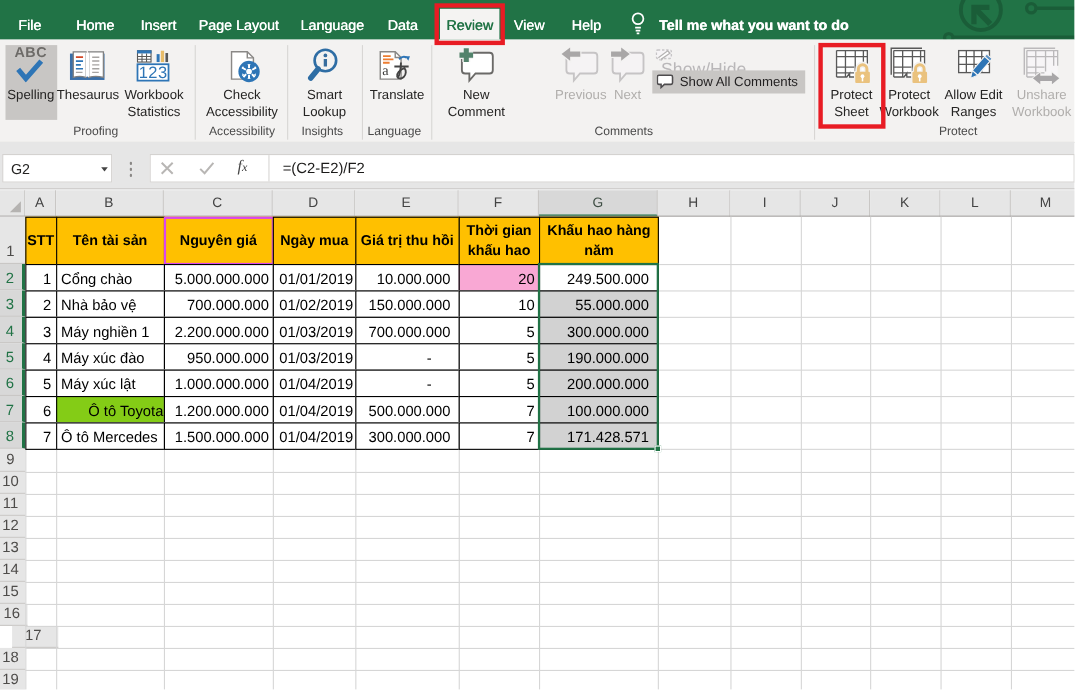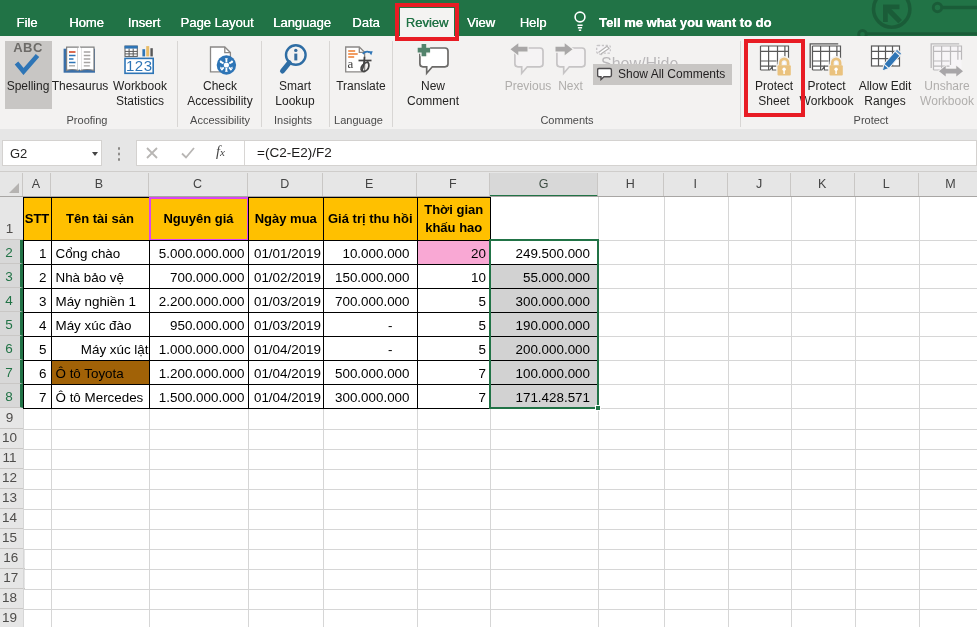--- a/index.html
+++ b/index.html
@@ -286,21 +286,21 @@
 <div class="rhd" style="left:0;top:360.19999999999993px;width:22.5px;height:24.139999999999986px;background:#d8d8d8;color:#217346;border-right:3px solid #217346;padding-right:1.5px;">7</div>
 <div class="rhd" style="left:0;top:384.3399999999999px;width:22.5px;height:24.139999999999986px;background:#d8d8d8;color:#217346;border-right:3px solid #217346;padding-right:1.5px;">8</div>
 <div class="rhd" style="left:0;top:408.4799999999999px;width:22.5px;height:20.069999999999993px;">9</div>
 <div class="rhd" style="left:0;top:428.5499999999999px;width:22.5px;height:20.069999999999993px;">10</div>
 <div class="rhd" style="left:0;top:448.6199999999999px;width:22.5px;height:20.069999999999993px;">11</div>
 <div class="rhd" style="left:0;top:468.6899999999999px;width:22.5px;height:20.069999999999993px;">12</div>
 <div class="rhd" style="left:0;top:488.7599999999999px;width:22.5px;height:20.069999999999993px;">13</div>
 <div class="rhd" style="left:0;top:508.82999999999987px;width:22.5px;height:20.069999999999993px;">14</div>
 <div class="rhd" style="left:0;top:528.8999999999999px;width:22.5px;height:20.07000000000005px;">15</div>
 <div class="rhd" style="left:0;top:548.9699999999999px;width:25px;height:20.07000000000005px;">16</div>
-<div class="rhd" style="left:0;top:569.04px;width:25px;height:20.07000000000005px;">17</div>
+<div class="rhd" style="left:11px;top:569.04px;width:42px;height:20.07000000000005px;">17</div>
 <div class="rhd" style="left:0;top:589.11px;width:22.5px;height:20.07000000000005px;">18</div>
 <div class="rhd" style="left:0;top:609.1800000000001px;width:22.5px;height:20.07000000000005px;">19</div>
 <div class="gv" style="left:22.5px;top:196.5px;height:430.5px;"></div>
 <div class="gv" style="left:50.5px;top:196.5px;height:430.5px;"></div>
 <div class="gv" style="left:148.5px;top:196.5px;height:430.5px;"></div>
 <div class="gv" style="left:247.5px;top:196.5px;height:430.5px;"></div>
 <div class="gv" style="left:323px;top:196.5px;height:430.5px;"></div>
 <div class="gv" style="left:416.5px;top:196.5px;height:430.5px;"></div>
 <div class="gv" style="left:490px;top:196.5px;height:430.5px;"></div>
 <div class="gv" style="left:598px;top:196.5px;height:430.5px;"></div>
@@ -326,20 +326,21 @@
 <div class="gh" style="left:22.5px;top:548.9699999999999px;width:954.5px;"></div>
 <div class="gh" style="left:22.5px;top:569.04px;width:954.5px;"></div>
 <div class="gh" style="left:22.5px;top:589.11px;width:954.5px;"></div>
 <div class="gh" style="left:22.5px;top:609.1800000000001px;width:954.5px;"></div>
 <div class="cell" style="left:22.5px;top:196.5px;width:29.0px;height:44.0px;background:#ffc000;border:1px solid #000;font-weight:bold;font-size:13px;display:flex;align-items:center;justify-content:center;line-height:18px;white-space:normal;">STT</div>
 <div class="cell" style="left:50.5px;top:196.5px;width:99.0px;height:44.0px;background:#ffc000;border:1px solid #000;font-weight:bold;font-size:13px;display:flex;align-items:center;justify-content:center;text-align:center;line-height:18px;white-space:normal;">Tên tài sản</div>
 <div class="cell" style="left:148.5px;top:196.5px;width:100.0px;height:44.0px;background:#ffc000;border:2px solid #d946ef;font-weight:bold;font-size:13px;display:flex;align-items:center;justify-content:center;text-align:center;line-height:18px;white-space:normal;">Nguyên giá</div>
 <div class="cell" style="left:247.5px;top:196.5px;width:76.5px;height:44.0px;background:#ffc000;border:1px solid #000;font-weight:bold;font-size:13px;display:flex;align-items:center;justify-content:center;text-align:center;line-height:18px;white-space:normal;">Ngày mua</div>
 <div class="cell" style="left:323px;top:196.5px;width:94.5px;height:44.0px;background:#ffc000;border:1px solid #000;font-weight:bold;font-size:13px;display:flex;align-items:center;justify-content:center;text-align:center;line-height:18px;white-space:normal;">Giá trị thu hồi</div>
 <div class="cell" style="left:416.5px;top:196.5px;width:74.5px;height:44.0px;background:#ffc000;border:1px solid #000;font-weight:bold;font-size:13px;display:flex;align-items:center;justify-content:center;text-align:center;line-height:18px;white-space:normal;">Thời gian<br>khấu hao</div>
+<div class="cell" style="left:490px;top:196.5px;width:109px;height:44.0px;background:#ffc000;border:1px solid #000;font-weight:bold;font-size:13px;display:flex;align-items:center;justify-content:center;text-align:center;line-height:18px;white-space:normal;">Khấu hao hàng<br>năm</div>
 <div class="cell" style="left:22.5px;top:239.5px;width:29.0px;height:25.139999999999986px;background:#fff;border:1px solid #000;text-align:right;padding-right:4px;line-height:25.139999999999986px;">1</div>
 <div class="cell" style="left:50.5px;top:239.5px;width:99.0px;height:25.139999999999986px;background:#fff;border:1px solid #000;text-align:left;padding-left:4px;line-height:25.139999999999986px;">Cổng chào</div>
 <div class="cell" style="left:148.5px;top:239.5px;width:100.0px;height:25.139999999999986px;background:#fff;border:1px solid #000;text-align:right;padding-right:3px;line-height:25.139999999999986px;">5.000.000.000</div>
 <div class="cell" style="left:247.5px;top:239.5px;width:76.5px;height:25.139999999999986px;background:#fff;border:1px solid #000;text-align:right;padding-right:2px;line-height:25.139999999999986px;">01/01/2019</div>
 <div class="cell" style="left:323px;top:239.5px;width:94.5px;height:25.139999999999986px;background:#fff;border:1px solid #000;text-align:right;padding-right:7px;line-height:25.139999999999986px;">10.000.000</div>
 <div class="cell" style="left:416.5px;top:239.5px;width:74.5px;height:25.139999999999986px;background:#f9a8d4;border:1px solid #000;text-align:right;padding-right:4px;line-height:25.139999999999986px;">20</div>
 <div class="cell" style="left:490px;top:239.5px;width:109px;height:25.139999999999986px;background:#fff;border:1px solid #000;text-align:right;padding-right:8px;line-height:25.139999999999986px;">249.500.000</div>
 <div class="cell" style="left:22.5px;top:263.64px;width:29.0px;height:25.139999999999986px;background:#fff;border:1px solid #000;text-align:right;padding-right:4px;line-height:25.139999999999986px;">2</div>
 <div class="cell" style="left:50.5px;top:263.64px;width:99.0px;height:25.139999999999986px;background:#fff;border:1px solid #000;text-align:left;padding-left:4px;line-height:25.139999999999986px;">Nhà bảo vệ</div>
 <div class="cell" style="left:148.5px;top:263.64px;width:100.0px;height:25.139999999999986px;background:#fff;border:1px solid #000;text-align:right;padding-right:3px;line-height:25.139999999999986px;">700.000.000</div>
@@ -355,28 +356,28 @@
 <div class="cell" style="left:416.5px;top:287.78px;width:74.5px;height:25.139999999999986px;background:#fff;border:1px solid #000;text-align:right;padding-right:4px;line-height:25.139999999999986px;">5</div>
 <div class="cell" style="left:490px;top:287.78px;width:109px;height:25.139999999999986px;background:#d2d2d2;border:1px solid #000;text-align:right;padding-right:8px;line-height:25.139999999999986px;">300.000.000</div>
 <div class="cell" style="left:22.5px;top:311.91999999999996px;width:29.0px;height:25.139999999999986px;background:#fff;border:1px solid #000;text-align:right;padding-right:4px;line-height:25.139999999999986px;">4</div>
 <div class="cell" style="left:50.5px;top:311.91999999999996px;width:99.0px;height:25.139999999999986px;background:#fff;border:1px solid #000;text-align:left;padding-left:4px;line-height:25.139999999999986px;">Máy xúc đào</div>
 <div class="cell" style="left:148.5px;top:311.91999999999996px;width:100.0px;height:25.139999999999986px;background:#fff;border:1px solid #000;text-align:right;padding-right:3px;line-height:25.139999999999986px;">950.000.000</div>
 <div class="cell" style="left:247.5px;top:311.91999999999996px;width:76.5px;height:25.139999999999986px;background:#fff;border:1px solid #000;text-align:right;padding-right:2px;line-height:25.139999999999986px;">01/03/2019</div>
 <div class="cell" style="left:323px;top:311.91999999999996px;width:94.5px;height:25.139999999999986px;background:#fff;border:1px solid #000;text-align:right;padding-right:24px;line-height:25.139999999999986px;">-</div>
 <div class="cell" style="left:416.5px;top:311.91999999999996px;width:74.5px;height:25.139999999999986px;background:#fff;border:1px solid #000;text-align:right;padding-right:4px;line-height:25.139999999999986px;">5</div>
 <div class="cell" style="left:490px;top:311.91999999999996px;width:109px;height:25.139999999999986px;background:#d2d2d2;border:1px solid #000;text-align:right;padding-right:8px;line-height:25.139999999999986px;">190.000.000</div>
 <div class="cell" style="left:22.5px;top:336.05999999999995px;width:29.0px;height:25.139999999999986px;background:#fff;border:1px solid #000;text-align:right;padding-right:4px;line-height:25.139999999999986px;">5</div>
-<div class="cell" style="left:50.5px;top:336.05999999999995px;width:99.0px;height:25.139999999999986px;background:#fff;border:1px solid #000;text-align:right;padding-left:4px;line-height:25.139999999999986px;">Máy xúc lật</div>
+<div class="cell" style="left:50.5px;top:336.05999999999995px;width:99.0px;height:25.139999999999986px;background:#fff;border:1px solid #000;text-align:left;padding-left:4px;line-height:25.139999999999986px;">Máy xúc lật</div>
 <div class="cell" style="left:148.5px;top:336.05999999999995px;width:100.0px;height:25.139999999999986px;background:#fff;border:1px solid #000;text-align:right;padding-right:3px;line-height:25.139999999999986px;">1.000.000.000</div>
 <div class="cell" style="left:247.5px;top:336.05999999999995px;width:76.5px;height:25.139999999999986px;background:#fff;border:1px solid #000;text-align:right;padding-right:2px;line-height:25.139999999999986px;">01/04/2019</div>
 <div class="cell" style="left:323px;top:336.05999999999995px;width:94.5px;height:25.139999999999986px;background:#fff;border:1px solid #000;text-align:right;padding-right:24px;line-height:25.139999999999986px;">-</div>
 <div class="cell" style="left:416.5px;top:336.05999999999995px;width:74.5px;height:25.139999999999986px;background:#fff;border:1px solid #000;text-align:right;padding-right:4px;line-height:25.139999999999986px;">5</div>
 <div class="cell" style="left:490px;top:336.05999999999995px;width:109px;height:25.139999999999986px;background:#d2d2d2;border:1px solid #000;text-align:right;padding-right:8px;line-height:25.139999999999986px;">200.000.000</div>
 <div class="cell" style="left:22.5px;top:360.19999999999993px;width:29.0px;height:25.139999999999986px;background:#fff;border:1px solid #000;text-align:right;padding-right:4px;line-height:25.139999999999986px;">6</div>
-<div class="cell" style="left:50.5px;top:360.19999999999993px;width:99.0px;height:25.139999999999986px;background:#a16207;border:1px solid #000;text-align:left;padding-left:4px;line-height:25.139999999999986px;">Ô tô Toyota</div>
+<div class="cell" style="left:50.5px;top:360.19999999999993px;width:99.0px;height:25.139999999999986px;background:#84cc16;border:1px solid #000;text-align:right;padding-left:4px;line-height:25.139999999999986px;">Ô tô Toyota</div>
 <div class="cell" style="left:148.5px;top:360.19999999999993px;width:100.0px;height:25.139999999999986px;background:#fff;border:1px solid #000;text-align:right;padding-right:3px;line-height:25.139999999999986px;">1.200.000.000</div>
 <div class="cell" style="left:247.5px;top:360.19999999999993px;width:76.5px;height:25.139999999999986px;background:#fff;border:1px solid #000;text-align:right;padding-right:2px;line-height:25.139999999999986px;">01/04/2019</div>
 <div class="cell" style="left:323px;top:360.19999999999993px;width:94.5px;height:25.139999999999986px;background:#fff;border:1px solid #000;text-align:right;padding-right:7px;line-height:25.139999999999986px;">500.000.000</div>
 <div class="cell" style="left:416.5px;top:360.19999999999993px;width:74.5px;height:25.139999999999986px;background:#fff;border:1px solid #000;text-align:right;padding-right:4px;line-height:25.139999999999986px;">7</div>
 <div class="cell" style="left:490px;top:360.19999999999993px;width:109px;height:25.139999999999986px;background:#d2d2d2;border:1px solid #000;text-align:right;padding-right:8px;line-height:25.139999999999986px;">100.000.000</div>
 <div class="cell" style="left:22.5px;top:384.3399999999999px;width:29.0px;height:25.139999999999986px;background:#fff;border:1px solid #000;text-align:right;padding-right:4px;line-height:25.139999999999986px;">7</div>
 <div class="cell" style="left:50.5px;top:384.3399999999999px;width:99.0px;height:25.139999999999986px;background:#fff;border:1px solid #000;text-align:left;padding-left:4px;line-height:25.139999999999986px;">Ô tô Mercedes</div>
 <div class="cell" style="left:148.5px;top:384.3399999999999px;width:100.0px;height:25.139999999999986px;background:#fff;border:1px solid #000;text-align:right;padding-right:3px;line-height:25.139999999999986px;">1.500.000.000</div>
 <div class="cell" style="left:247.5px;top:384.3399999999999px;width:76.5px;height:25.139999999999986px;background:#fff;border:1px solid #000;text-align:right;padding-right:2px;line-height:25.139999999999986px;">01/04/2019</div>
 <div class="cell" style="left:323px;top:384.3399999999999px;width:94.5px;height:25.139999999999986px;background:#fff;border:1px solid #000;text-align:right;padding-right:7px;line-height:25.139999999999986px;">300.000.000</div>

